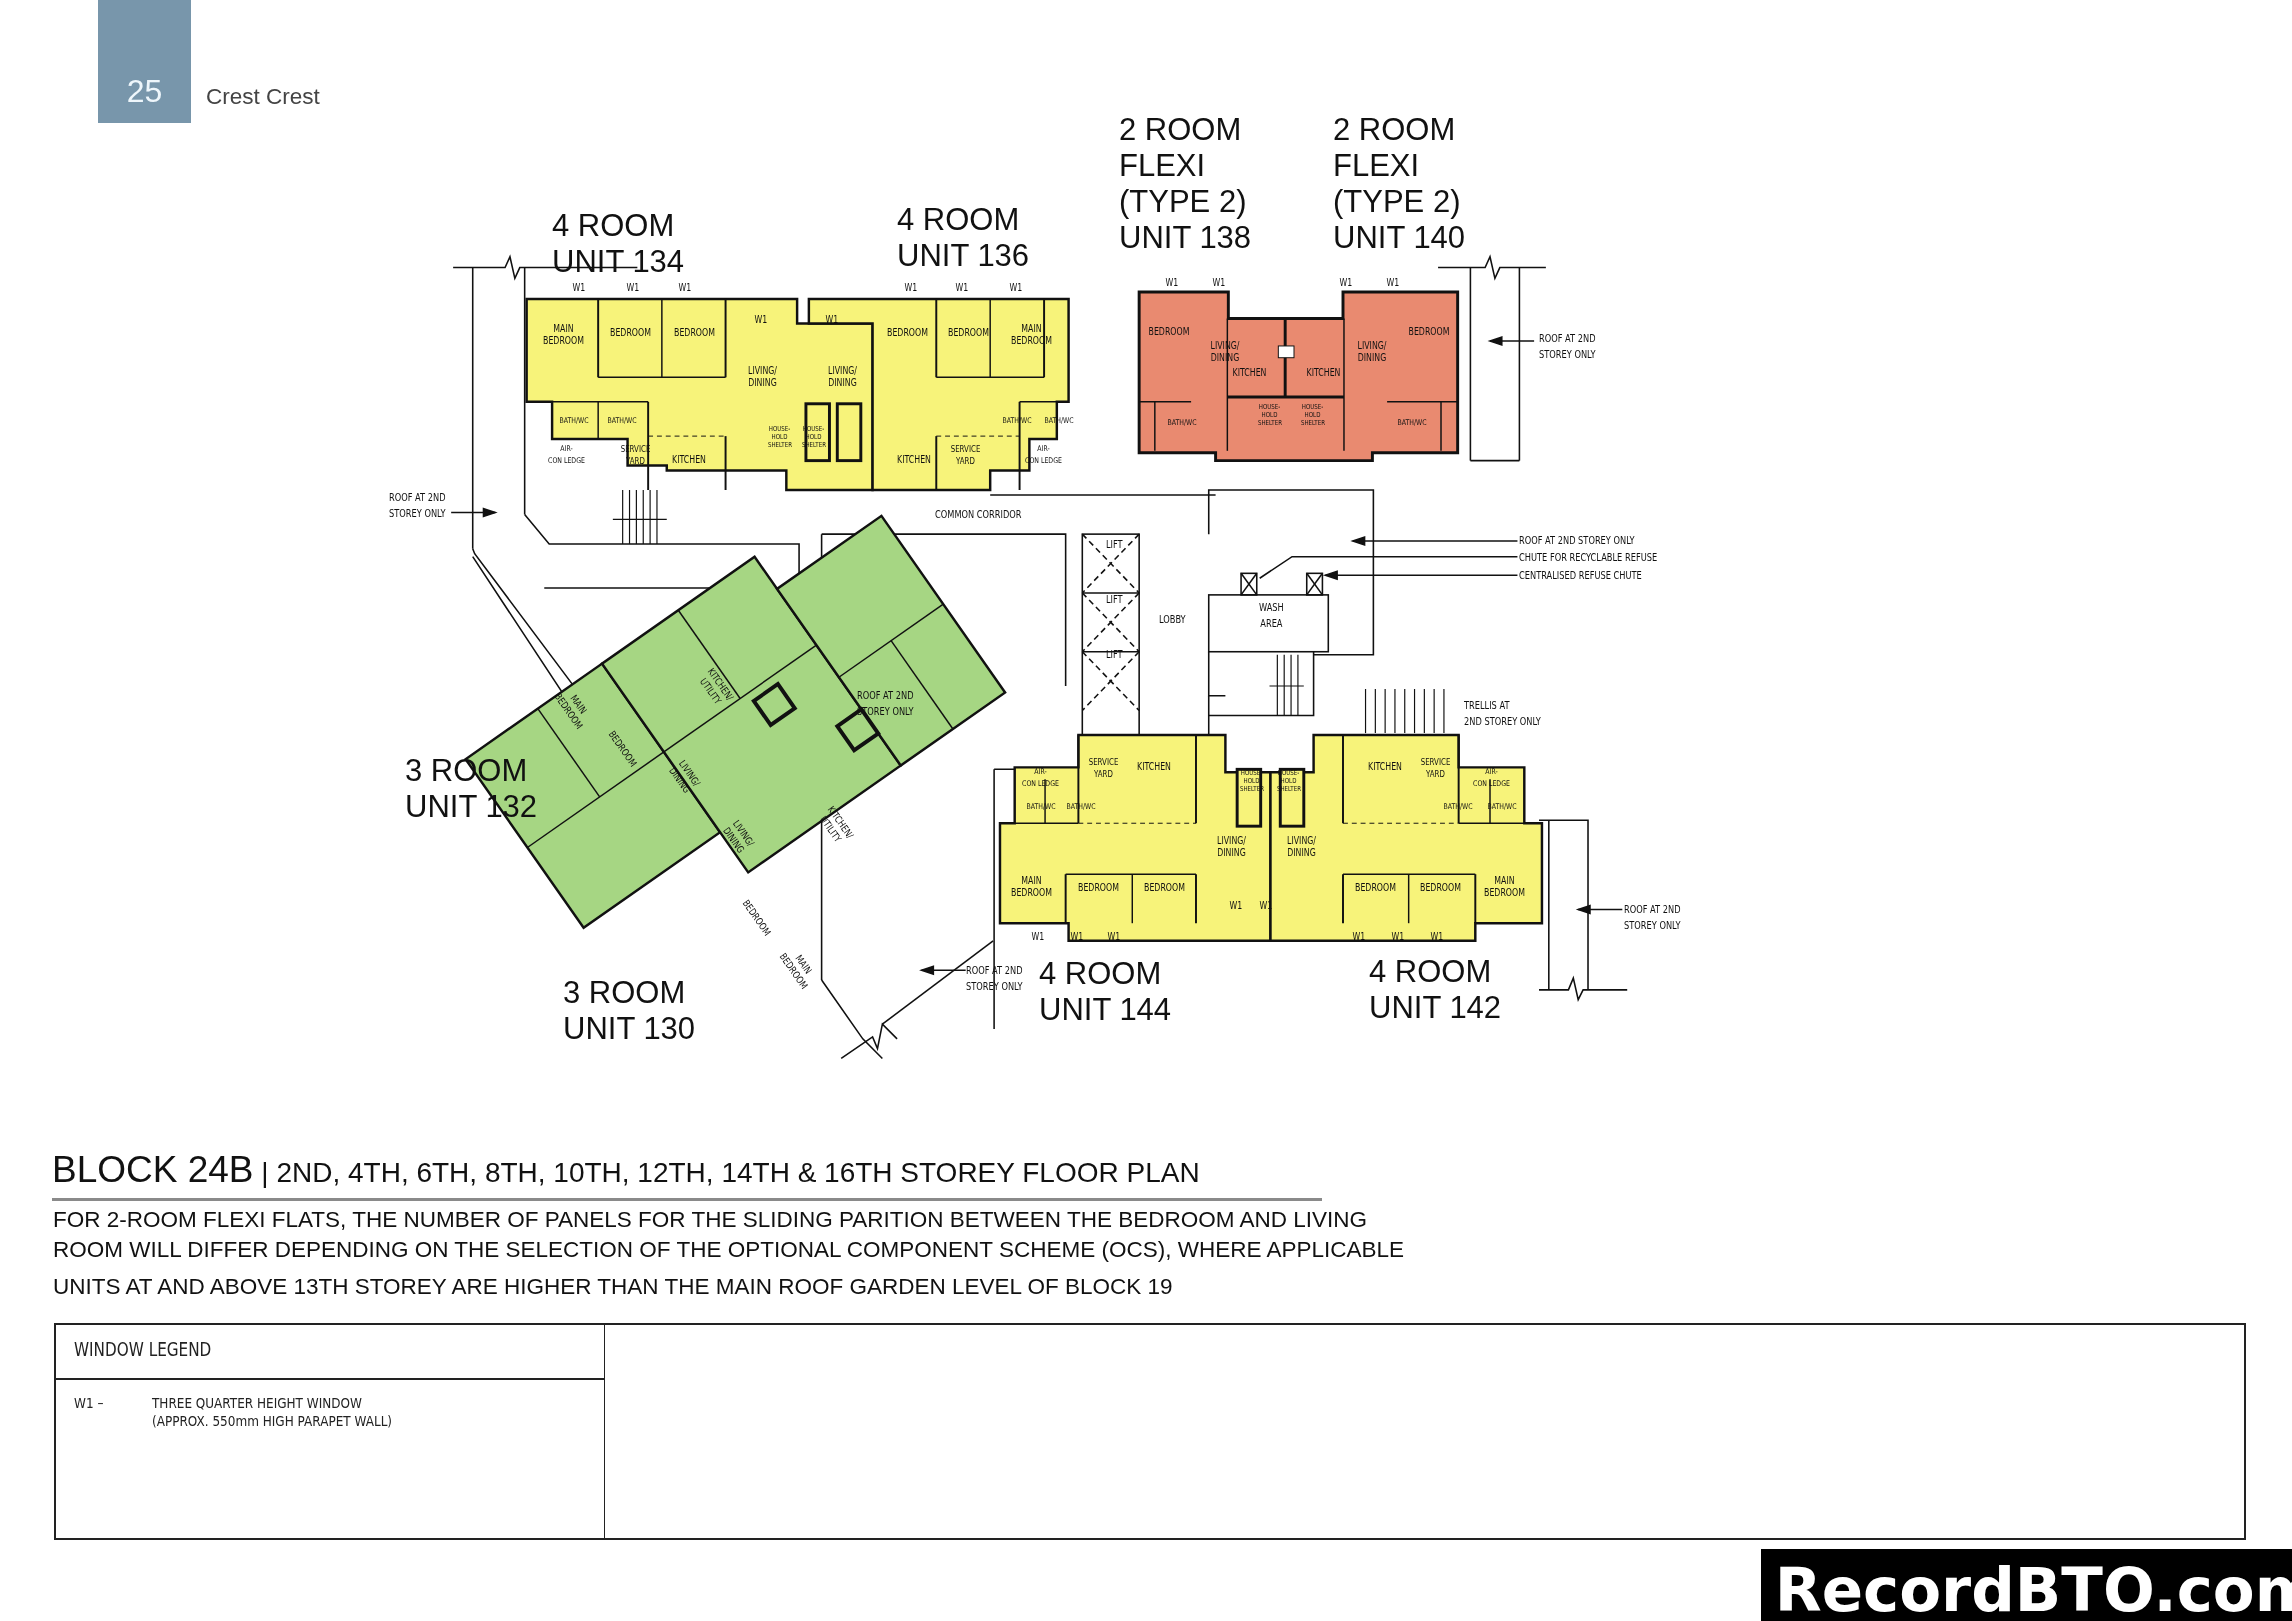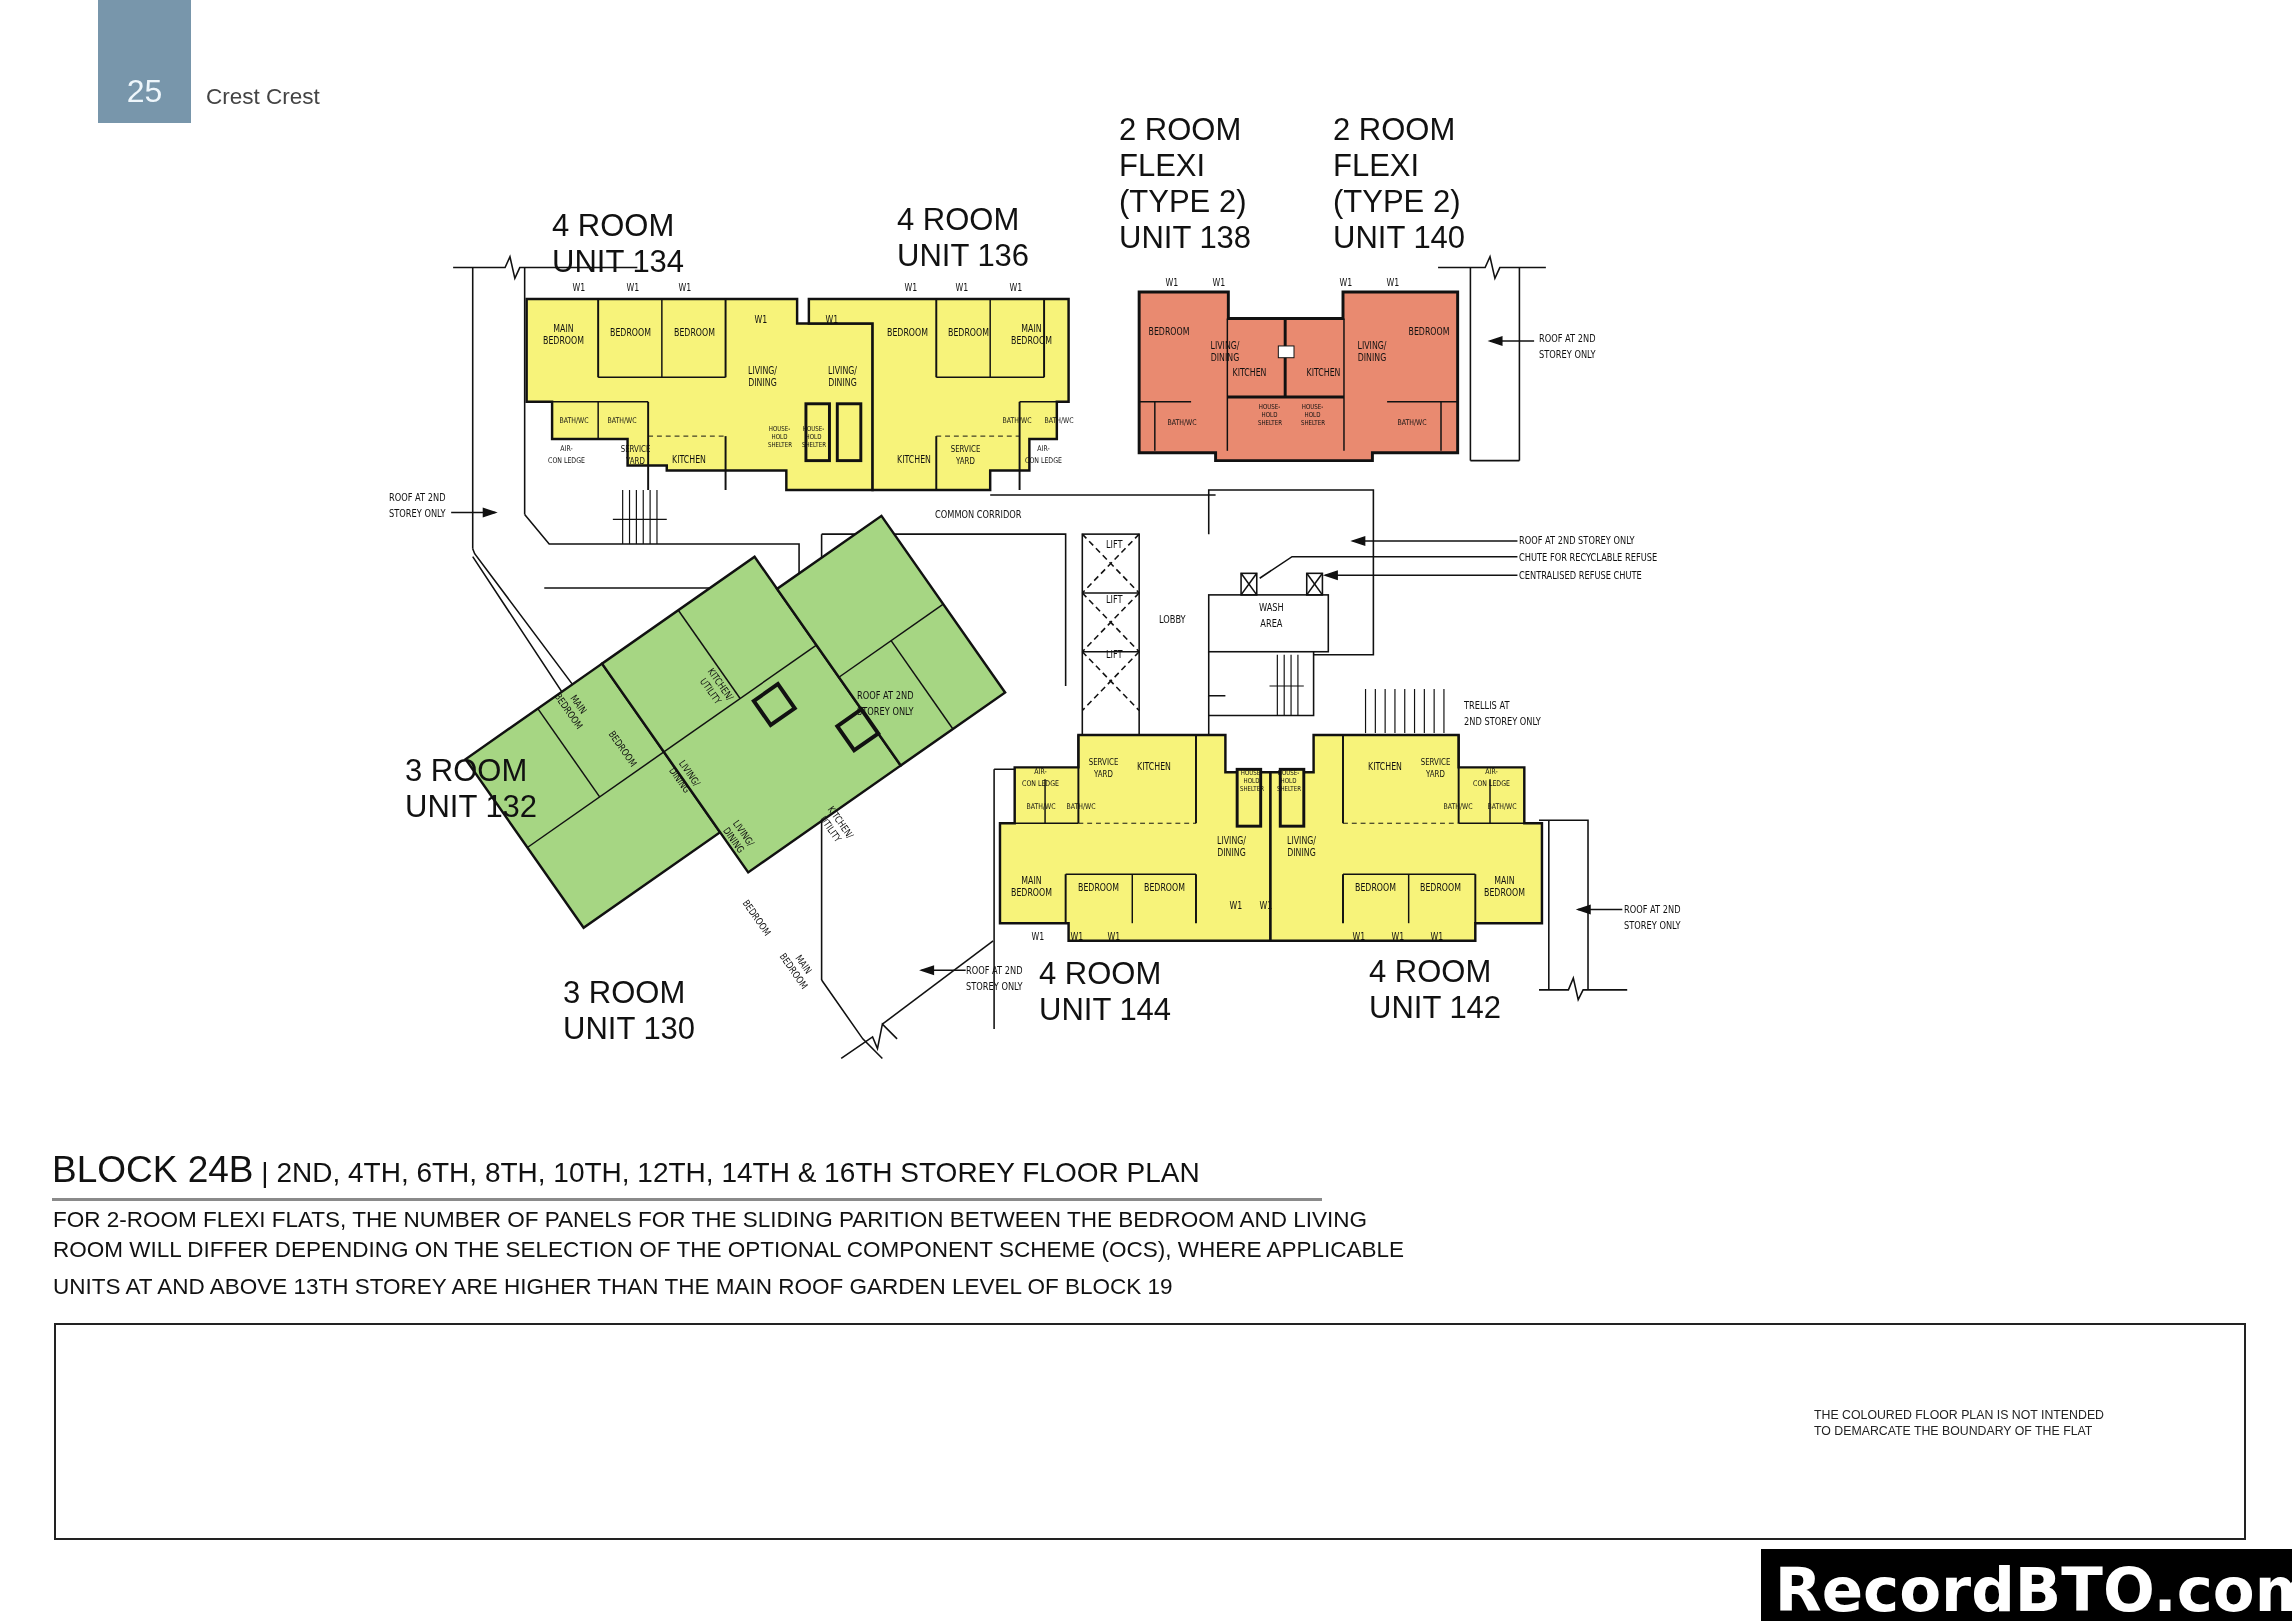--- a/index.html
+++ b/index.html
@@ -376,20 +376,23 @@
 <div class="abs title-main">
   <span>BLOCK 24B</span><span class="sub"> | </span><span class="sub">2ND, 4TH, 6TH, 8TH, 10TH, 12TH, 14TH &amp; 16TH STOREY FLOOR PLAN</span>
 </div>
 <div class="abs title-rule"></div>
 
 <div class="abs notes-line" style="left:53px;top:1207px;">FOR 2-ROOM FLEXI FLATS, THE NUMBER OF PANELS FOR THE SLIDING PARITION BETWEEN THE BEDROOM AND LIVING</div>
 <div class="abs notes-line" style="left:53px;top:1237px;">ROOM WILL DIFFER DEPENDING ON THE SELECTION OF THE OPTIONAL COMPONENT SCHEME (OCS), WHERE APPLICABLE</div>
 <div class="abs notes-line" style="left:53px;top:1274px;">UNITS AT AND ABOVE 13TH STOREY ARE HIGHER THAN THE MAIN ROOF GARDEN LEVEL OF BLOCK 19</div>
 
 <div class="abs legend-table">
-  <div class="cell" style="left:1645px;width:547px;border-right:none;">
-    <div class="cell-text" style="left:113px;top:82px;font-family:'Liberation Sans',sans-serif;font-size:13.7px;line-height:15.7px;transform:scaleX(0.9);">THE COLOURED FLOOR PLAN IS NOT INTENDED
-TO DEMARCATE THE BOUNDARY OF THE FLAT</div>
+  <div class="cell" style="left:0;width:549px;">
+    <div class="cell-text" style="left:17.6px;top:13.7px;font-size:18.6px;">WINDOW  LEGEND</div>
+    <div style="position:absolute;left:0;right:0;top:53px;height:1.5px;background:#222;"></div>
+    <div class="cell-text" style="left:17.6px;top:69px;font-size:14.7px;">W1  –</div>
+    <div class="cell-text" style="left:96px;top:69px;font-size:14.7px;line-height:17.6px;">THREE  QUARTER  HEIGHT  WINDOW
+(APPROX.  550mm  HIGH  PARAPET  WALL)</div>
   </div>
 </div>
 
 <div class="abs watermark">RecordBTO.com</div>
 
 
 </body></html>

